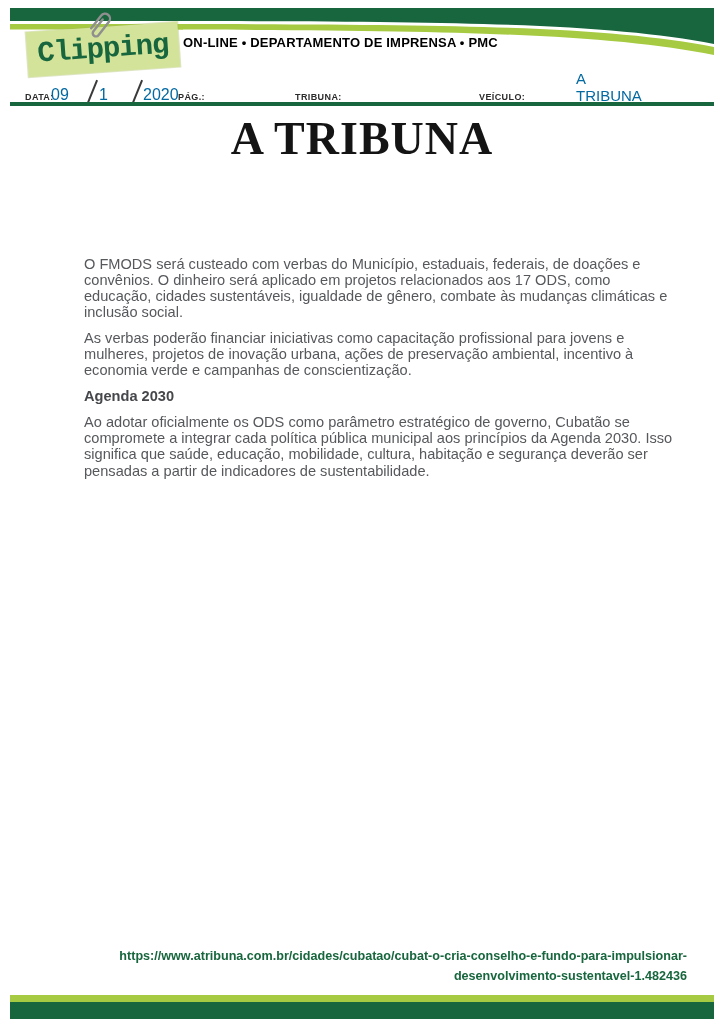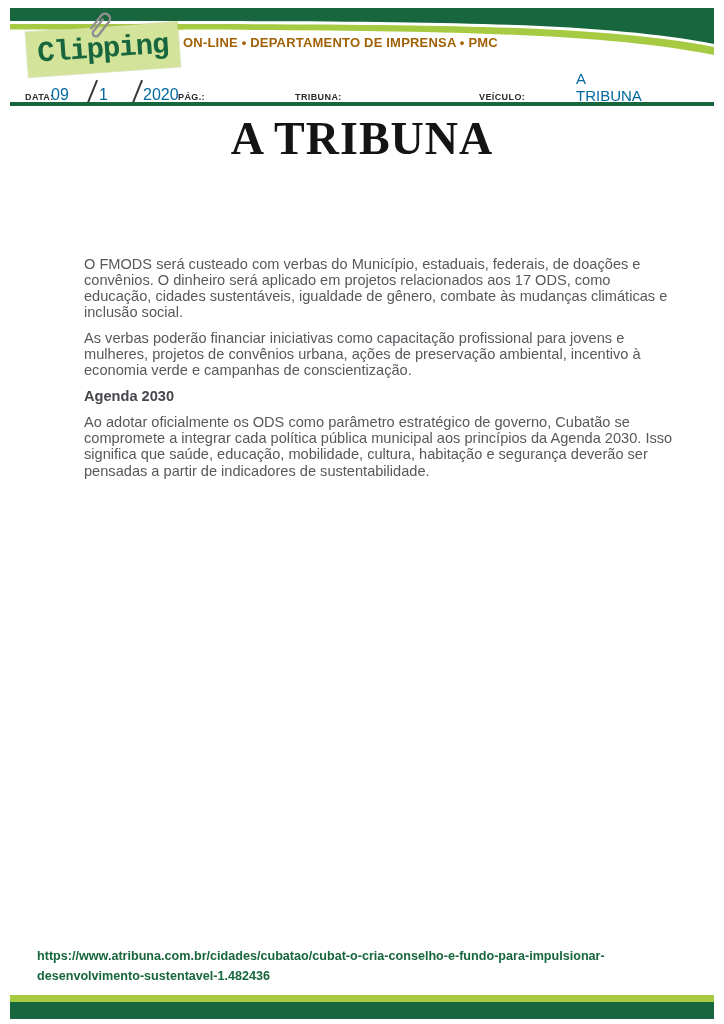--- a/index.html
+++ b/index.html
@@ -16,21 +16,21 @@
     display:flex;align-items:center;justify-content:center;
     box-shadow:0 0 0 1px rgba(160,180,90,.35);
   }
   .clip-label span{
     font-family:"Liberation Mono","DejaVu Sans Mono",monospace;
     font-weight:bold;font-size:29px;color:#17663d;letter-spacing:-1px;
   }
   .paperclip{position:absolute;left:86px;top:9px;transform:rotate(38deg);}
   .banner-subtitle{
     position:absolute;left:183px;top:35px;
-    font-size:13px;font-weight:bold;color:#a16207;letter-spacing:.2px;
+    font-size:13px;font-weight:bold;color:#000000;letter-spacing:.2px;
     white-space:nowrap;
   }
   
   .fields{position:absolute;left:0;top:80px;width:628px;height:24px;}
   .fields .lab{
     position:absolute;bottom:2px;font-size:9px;font-weight:bold;
     color:#2b2b2b;letter-spacing:.4px;
   }
   .fields .val{
     position:absolute;bottom:0;font-size:16px;font-weight:normal;color:#0369a1;
@@ -53,21 +53,21 @@
   .content{
     position:absolute;left:84px;top:256px;width:590px;
     font-size:14.6px;line-height:1.1;color:#56585c;
   }
   .content p{margin:0 0 10px 0;}
   .subhead{
     font-size:14.6px;font-weight:bold;color:#45474b;margin:14px 0 0 0;
   }
   
   .source-url{
-    position:absolute;left:37px;top:946px;width:650px;text-align:left;
+    position:absolute;left:37px;top:946px;width:650px;text-align:right;
     font-size:12.6px;font-weight:bold;color:#17663d;line-height:1.6;
     overflow-wrap:break-word;text-decoration:none;display:block;
   }
   .bar-light{position:absolute;left:10px;top:995px;width:704px;height:7px;background:#a6ca41;}
   .bar-dark{position:absolute;left:10px;top:1002px;width:704px;height:17px;background:#17663d;}
 </style>
 </head>
 <body>
 
 <div class="page">
@@ -104,21 +104,21 @@
     <span class="val" style="left:576px;font-size:15px">A TRIBUNA</span>
   </div>
 
   <div class="rule"></div>
 
   <div class="masthead">A TRIBUNA</div>
 
 
   <div class="content">
     <p>O FMODS será custeado com verbas do Município, estaduais, federais, de doações e convênios. O dinheiro será aplicado em projetos relacionados aos 17 ODS, como educação, cidades sustentáveis, igualdade de gênero, combate às mudanças climáticas e inclusão social.</p>
-    <p>As verbas poderão financiar iniciativas como capacitação profissional para jovens e mulheres, projetos de convênios urbana, ações de preservação ambiental, incentivo à economia verde e campanhas de conscientização.</p>
+    <p>As verbas poderão financiar iniciativas como capacitação profissional para jovens e mulheres, projetos de inovação urbana, ações de preservação ambiental, incentivo à economia verde e campanhas de conscientização.</p>
     <p class="subhead">Agenda 2030</p>
     <p>Ao adotar oficialmente os ODS como parâmetro estratégico de governo, Cubatão se compromete a integrar cada política pública municipal aos princípios da Agenda 2030. Isso significa que saúde, educação, mobilidade, cultura, habitação e segurança deverão ser pensadas a partir de indicadores de sustentabilidade.</p>
   </div>
 
   <a class="source-url" href="#">https://www.atribuna.com.br/cidades/cubatao/cubat-o-cria-conselho-e-fundo-para-impulsionar-desenvolvimento-sustentavel-1.482436</a>
 
   <div class="bar-light"></div>
   <div class="bar-dark"></div>
 
 </div>

